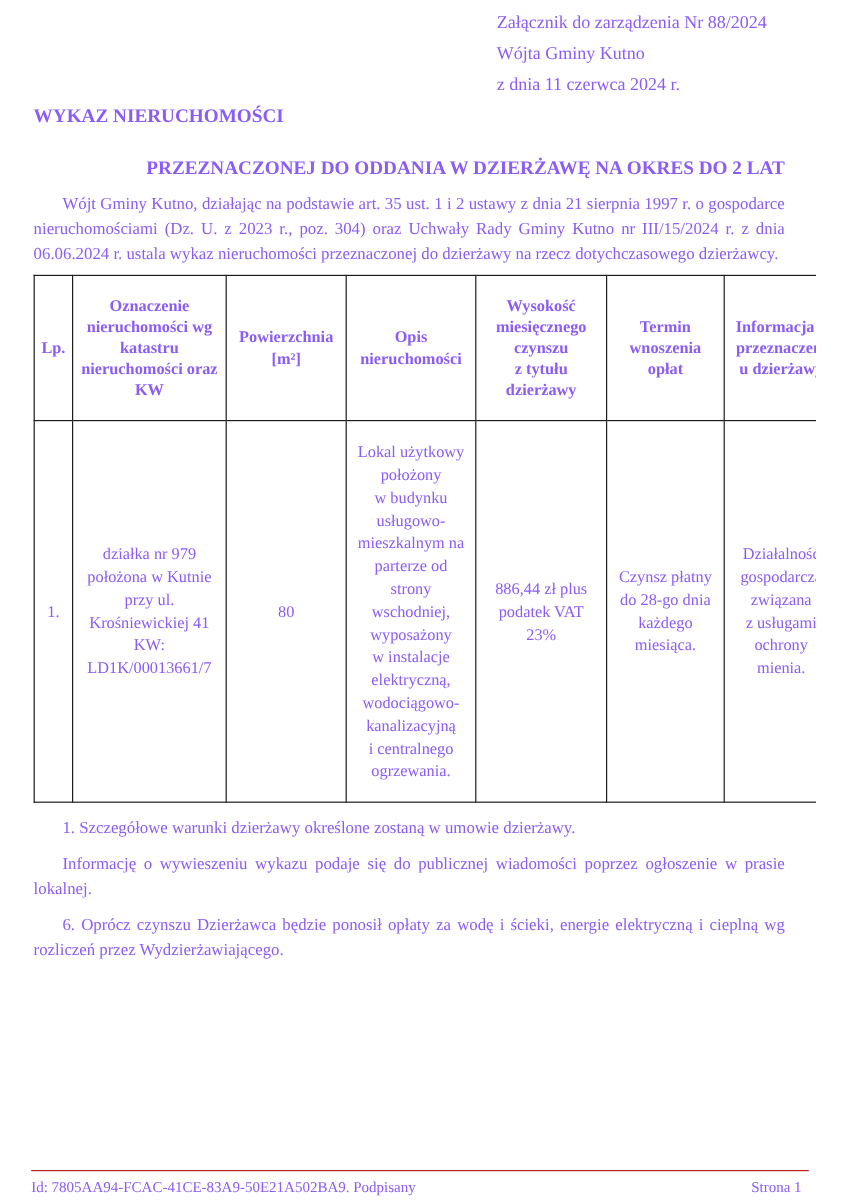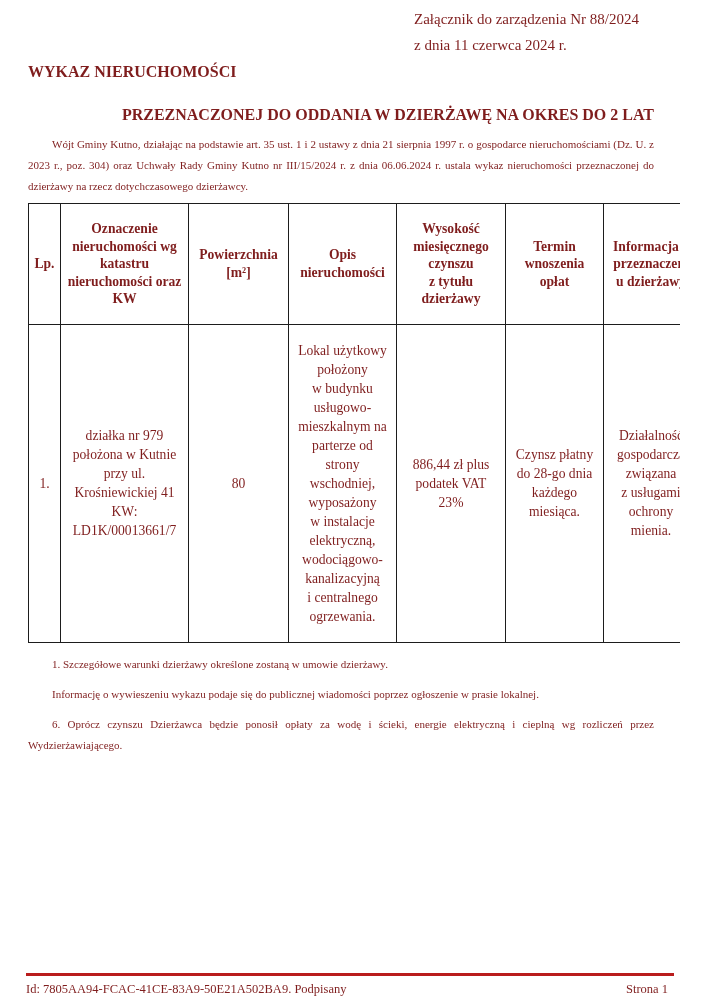--- a/index.html
+++ b/index.html
@@ -3,21 +3,21 @@
 <meta charset="utf-8">
 <style>
   * { box-sizing: border-box; margin: 0; padding: 0; }
   html, body { background: #ffffff; }
   .page {
     position: relative;
     width: 659px;
     height: 1000px;
     margin: 0 auto;
     background: #ffffff;
-    color: #7f1d1d;
+    color: #8b5cf6;
     font-family: "Liberation Serif", "DejaVu Serif", serif;
     overflow: hidden;
   }
   .content {
     padding: 6px 26px 0 7px; 
   }
   .doc-header {
     margin-left: 386px;
     font-size: 15px;
     line-height: 26px;
@@ -30,21 +30,21 @@
     line-height: 20px;
   }
   .doc-subtitle {
     margin-top: 23px;
     text-align: right;
     font-weight: bold;
     font-size: 16px;
     line-height: 20px;
   }
   .para {
-    font-size: 11px;
+    font-size: 14px;
     line-height: 21px;
     text-align: justify;
     text-indent: 24px;
   }
   .intro { margin-top: 9px; }
   .property-table {
     margin-top: 6px;
     width: 670px;
     border-collapse: collapse;
     table-layout: fixed;
@@ -70,38 +70,39 @@
     height: 296px;
     font-weight: normal;
   }
   .notes { margin-top: 11px; }
   .notes .para { margin-bottom: 9px; }
   .doc-footer {
     position: absolute;
     left: 5px;
     right: 6px;
     bottom: 3px;
-    border-top: 3px solid #b91c1c;
+    border-top: 1px solid #b91c1c;
     padding-top: 6px;
     display: flex;
     justify-content: space-between;
     align-items: baseline;
     font-size: 12.5px;
     line-height: 15px;
   }
   .doc-footer .page-number { padding-right: 6px; }
 </style>
 </head>
 <body>
 
 <div class="page">
   <div class="content">
 
     <div class="doc-header">
       <div>Załącznik do zarządzenia Nr 88/2024</div>
+      <div>Wójta Gminy Kutno</div>
       <div>z dnia 11 czerwca 2024 r.</div>
     </div>
 
     <div class="doc-title">WYKAZ NIERUCHOMOŚCI</div>
     <div class="doc-subtitle">PRZEZNACZONEJ DO ODDANIA W DZIERŻAWĘ NA OKRES DO 2 LAT</div>
 
     <p class="para intro">Wójt Gminy Kutno, działając na podstawie art. 35 ust. 1 i 2 ustawy z dnia 21 sierpnia 1997 r. o gospodarce nieruchomościami (Dz. U. z 2023 r., poz. 304) oraz Uchwały Rady Gminy Kutno nr III/15/2024 r. z dnia 06.06.2024 r. ustala wykaz nieruchomości przeznaczonej do dzierżawy na rzecz dotychczasowego dzierżawcy.</p>
 
     <table class="property-table">
       <colgroup>

